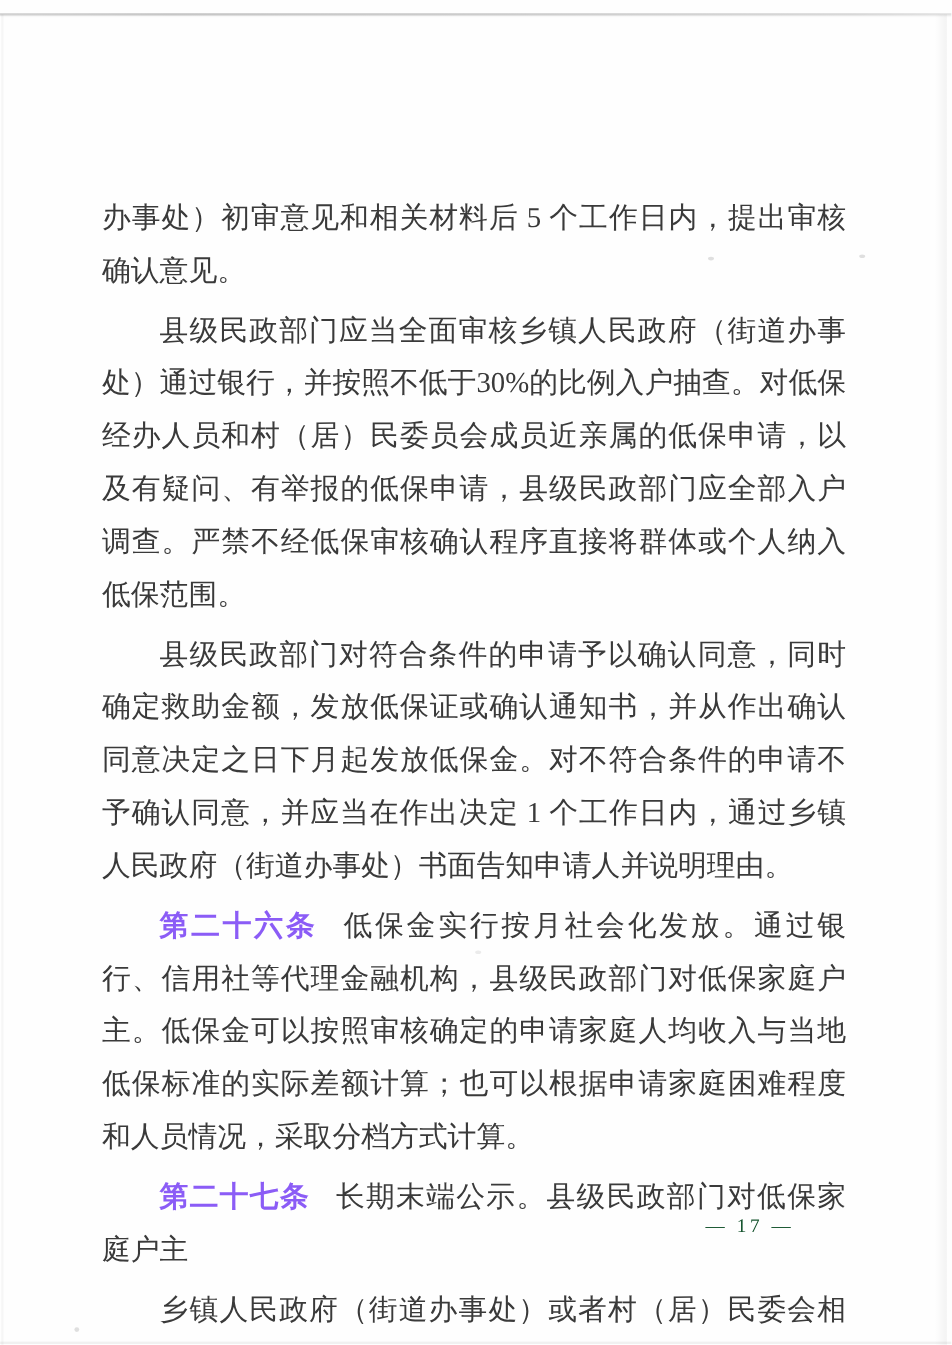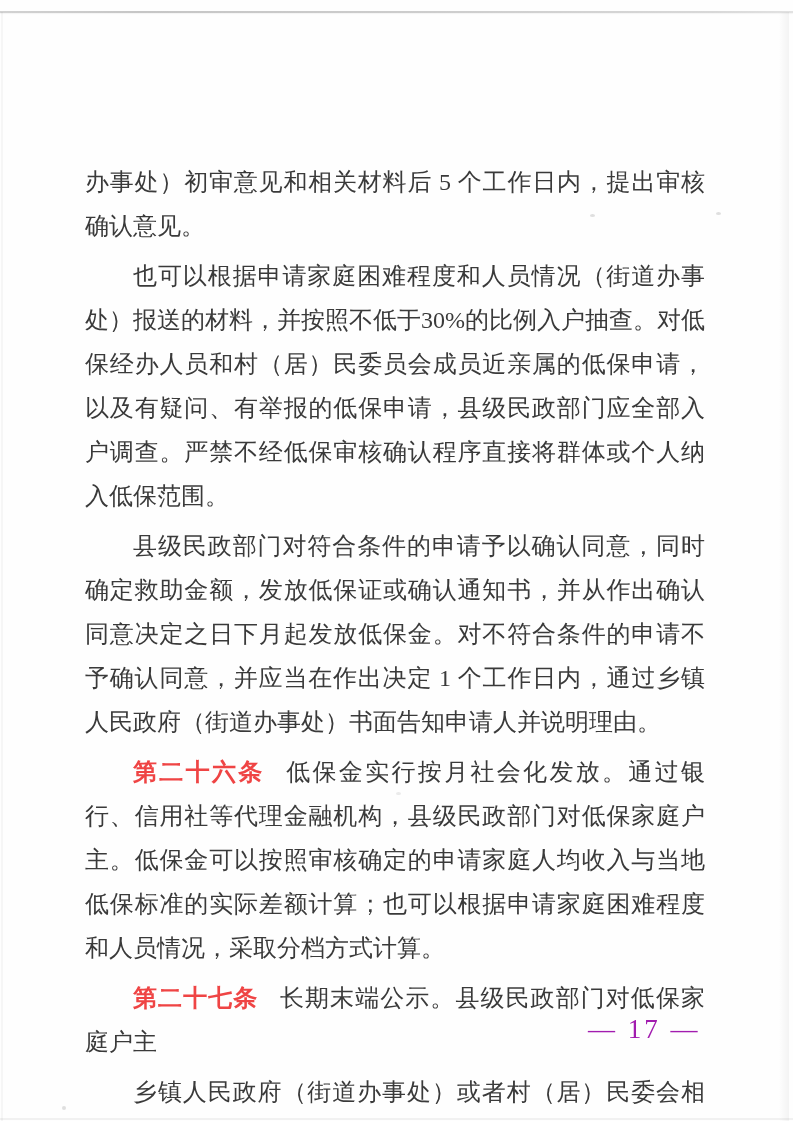--- a/index.html
+++ b/index.html
@@ -71,30 +71,30 @@
   }
   p.para {
     margin: 0 0 6px 0;
     text-indent: 2em;
   }
   p.para.no-indent {
     text-indent: 0;
   }
   .article-lead {
     font-weight: bold;
-    color: #ef4444;
+    color: #8b5cf6;
     margin-right: 0.9em;
   }
   .page-number {
     position: absolute;
     left: 588px;
     top: 1014px;
-    font-size: 27px;
+    font-size: 16px;
     letter-spacing: 3px;
-    color: #a21caf;
+    color: #14532d;
     white-space: nowrap;
   }
 </style>
 </head>
 <body>
 
 <div class="scan-page">
 
   <div class="scan-edge-top"></div>
   <div class="scan-edge-right"></div>
@@ -102,21 +102,21 @@
   <div class="scan-edge-bottom"></div>
   <div class="speck s1"></div>
   <div class="speck s2"></div>
   <div class="speck s3"></div>
   <div class="speck s4"></div>
 
   <main class="text-block">
 
     <p class="para no-indent">办事处）初审意见和相关材料后 5 个工作日内，提出审核确认意见。</p>
 
-    <p class="para">也可以根据申请家庭困难程度和人员情况（街道办事处）报送的材料，并按照不低于30%的比例入户抽查。对低保经办人员和村（居）民委员会成员近亲属的低保申请，以及有疑问、有举报的低保申请，县级民政部门应全部入户调查。严禁不经低保审核确认程序直接将群体或个人纳入低保范围。</p>
+    <p class="para">县级民政部门应当全面审核乡镇人民政府（街道办事处）通过银行，并按照不低于30%的比例入户抽查。对低保经办人员和村（居）民委员会成员近亲属的低保申请，以及有疑问、有举报的低保申请，县级民政部门应全部入户调查。严禁不经低保审核确认程序直接将群体或个人纳入低保范围。</p>
 
     <p class="para">县级民政部门对符合条件的申请予以确认同意，同时确定救助金额，发放低保证或确认通知书，并从作出确认同意决定之日下月起发放低保金。对不符合条件的申请不予确认同意，并应当在作出决定 1 个工作日内，通过乡镇人民政府（街道办事处）书面告知申请人并说明理由。</p>
 
     <p class="para"><span class="article-lead">第二十六条</span><span>低保金实行按月社会化发放。通过银行、信用社等代理金融机构，县级民政部门对低保家庭户主。低保金可以按照审核确定的申请家庭人均收入与当地低保标准的实际差额计算；也可以根据申请家庭困难程度和人员情况，采取分档方式计算。</span></p>
 
     <p class="para"><span class="article-lead">第二十七条</span><span>长期末端公示。县级民政部门对低保家庭户主</span></p>
 
     <p class="para">乡镇人民政府（街道办事处）或者村（居）民委会相关工作人员代为保管用于领取低保金的银行存折或银行卡的，应当与低保家庭成员签订书面协议并报县级民政部门备案。</p>
 
   </main>

